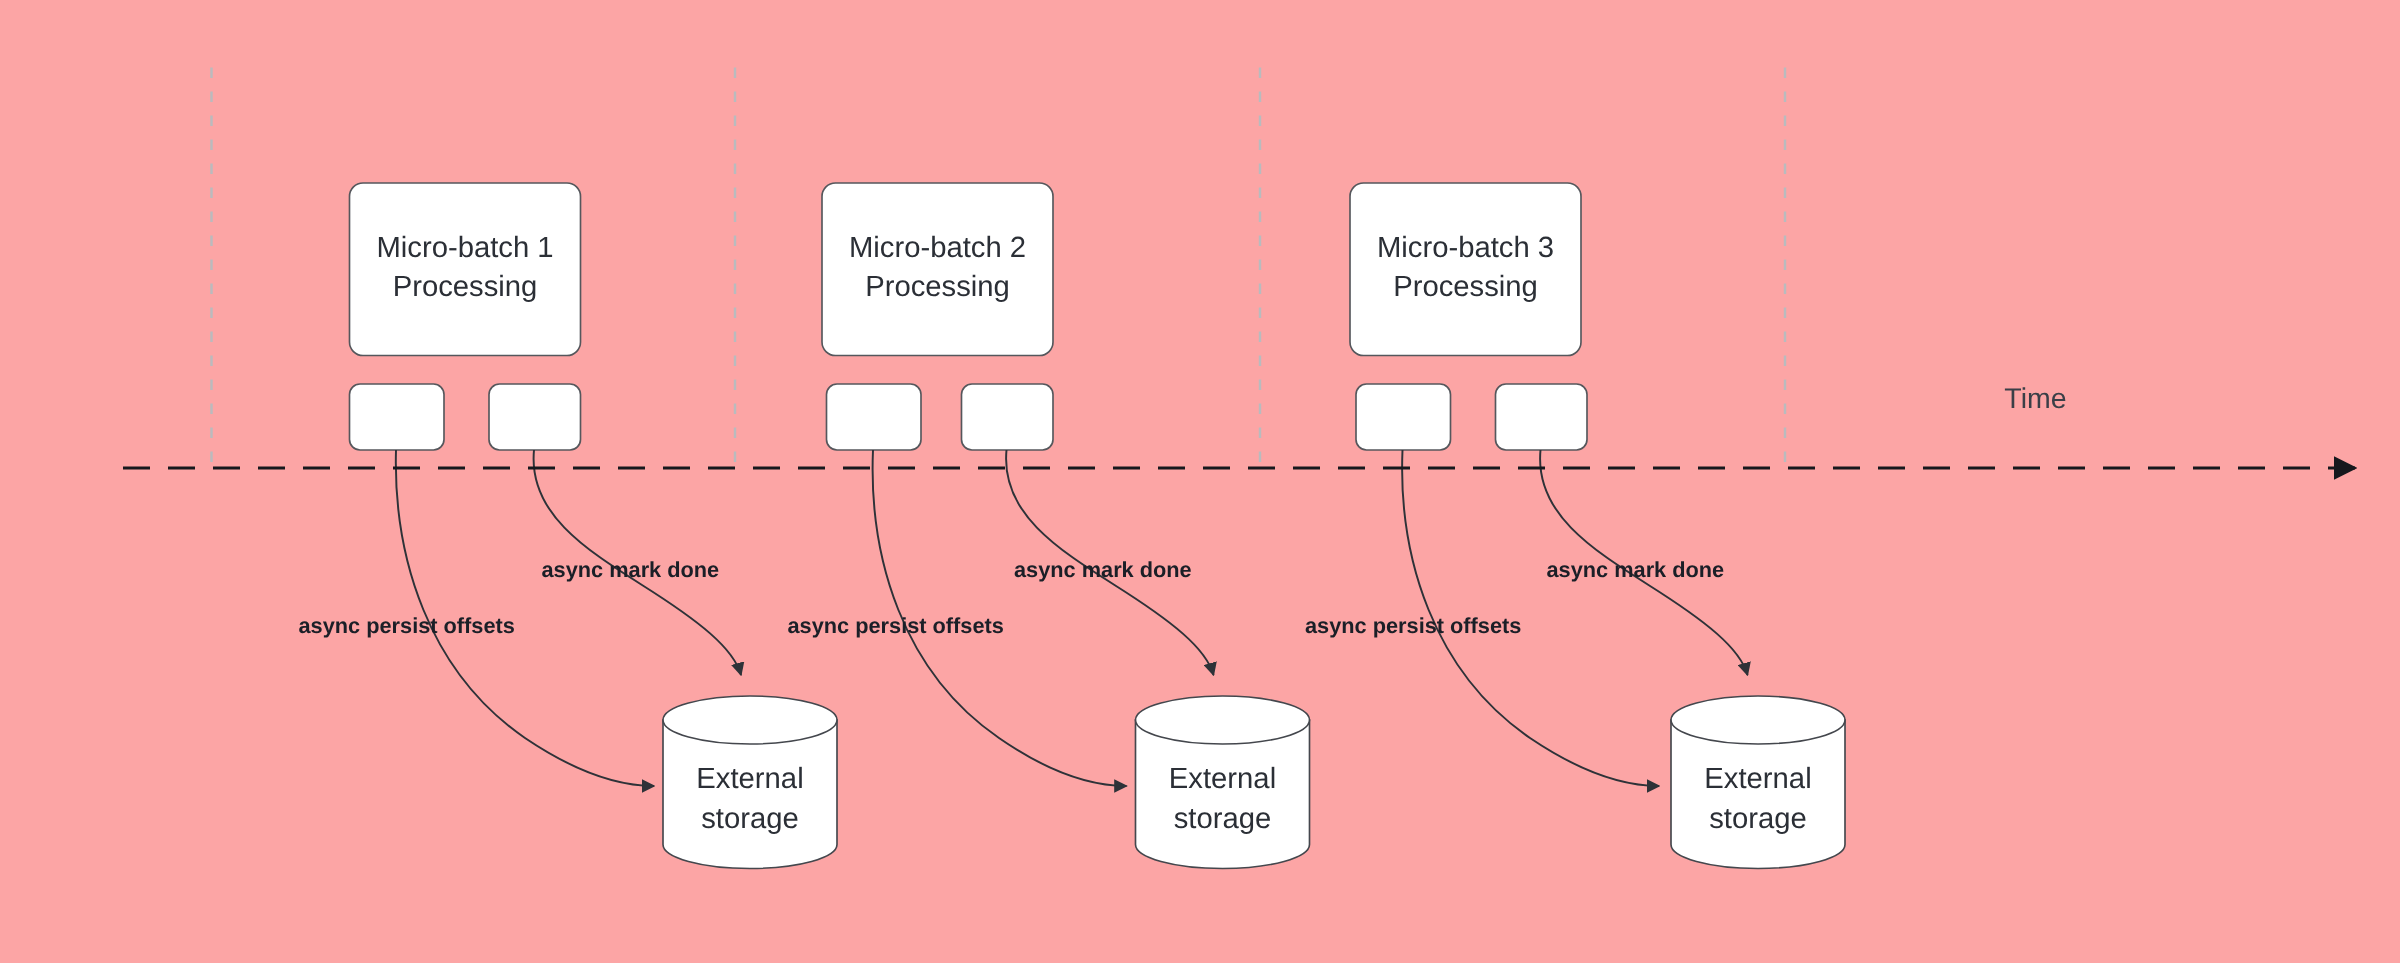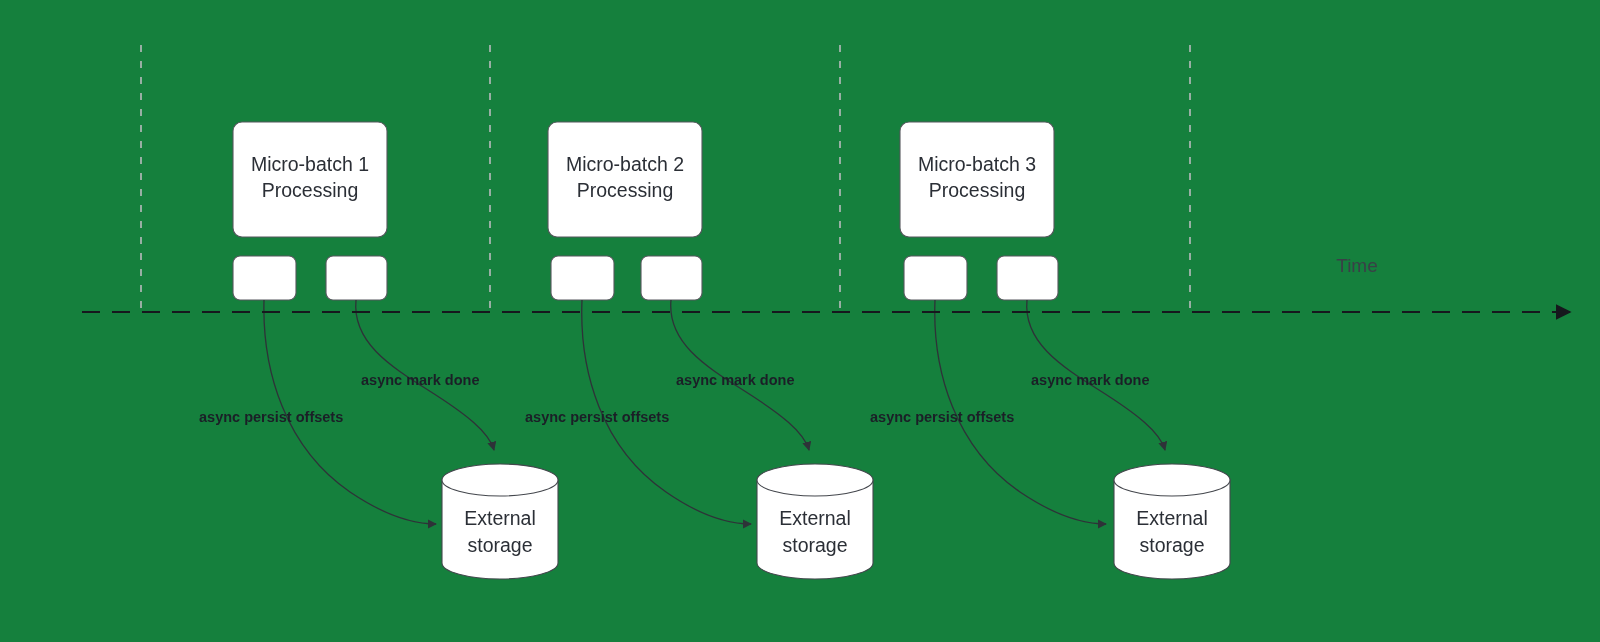--- a/index.html
+++ b/index.html
@@ -10,21 +10,21 @@
   body {
     width: 1600px;
     height: 642px;
     font-family: "Liberation Sans", sans-serif;
     overflow: hidden;
   }
   #diagram-root {
     position: relative;
     width: 1600px;
     height: 642px;
-    background: #15803d;
+    background: #fca5a5;
   }
   #diagram-svg {
     position: absolute;
     top: 0;
     left: 0;
     width: 1600px;
     height: 642px;
   }
   .box-label {
     font-size: 19.5px;

